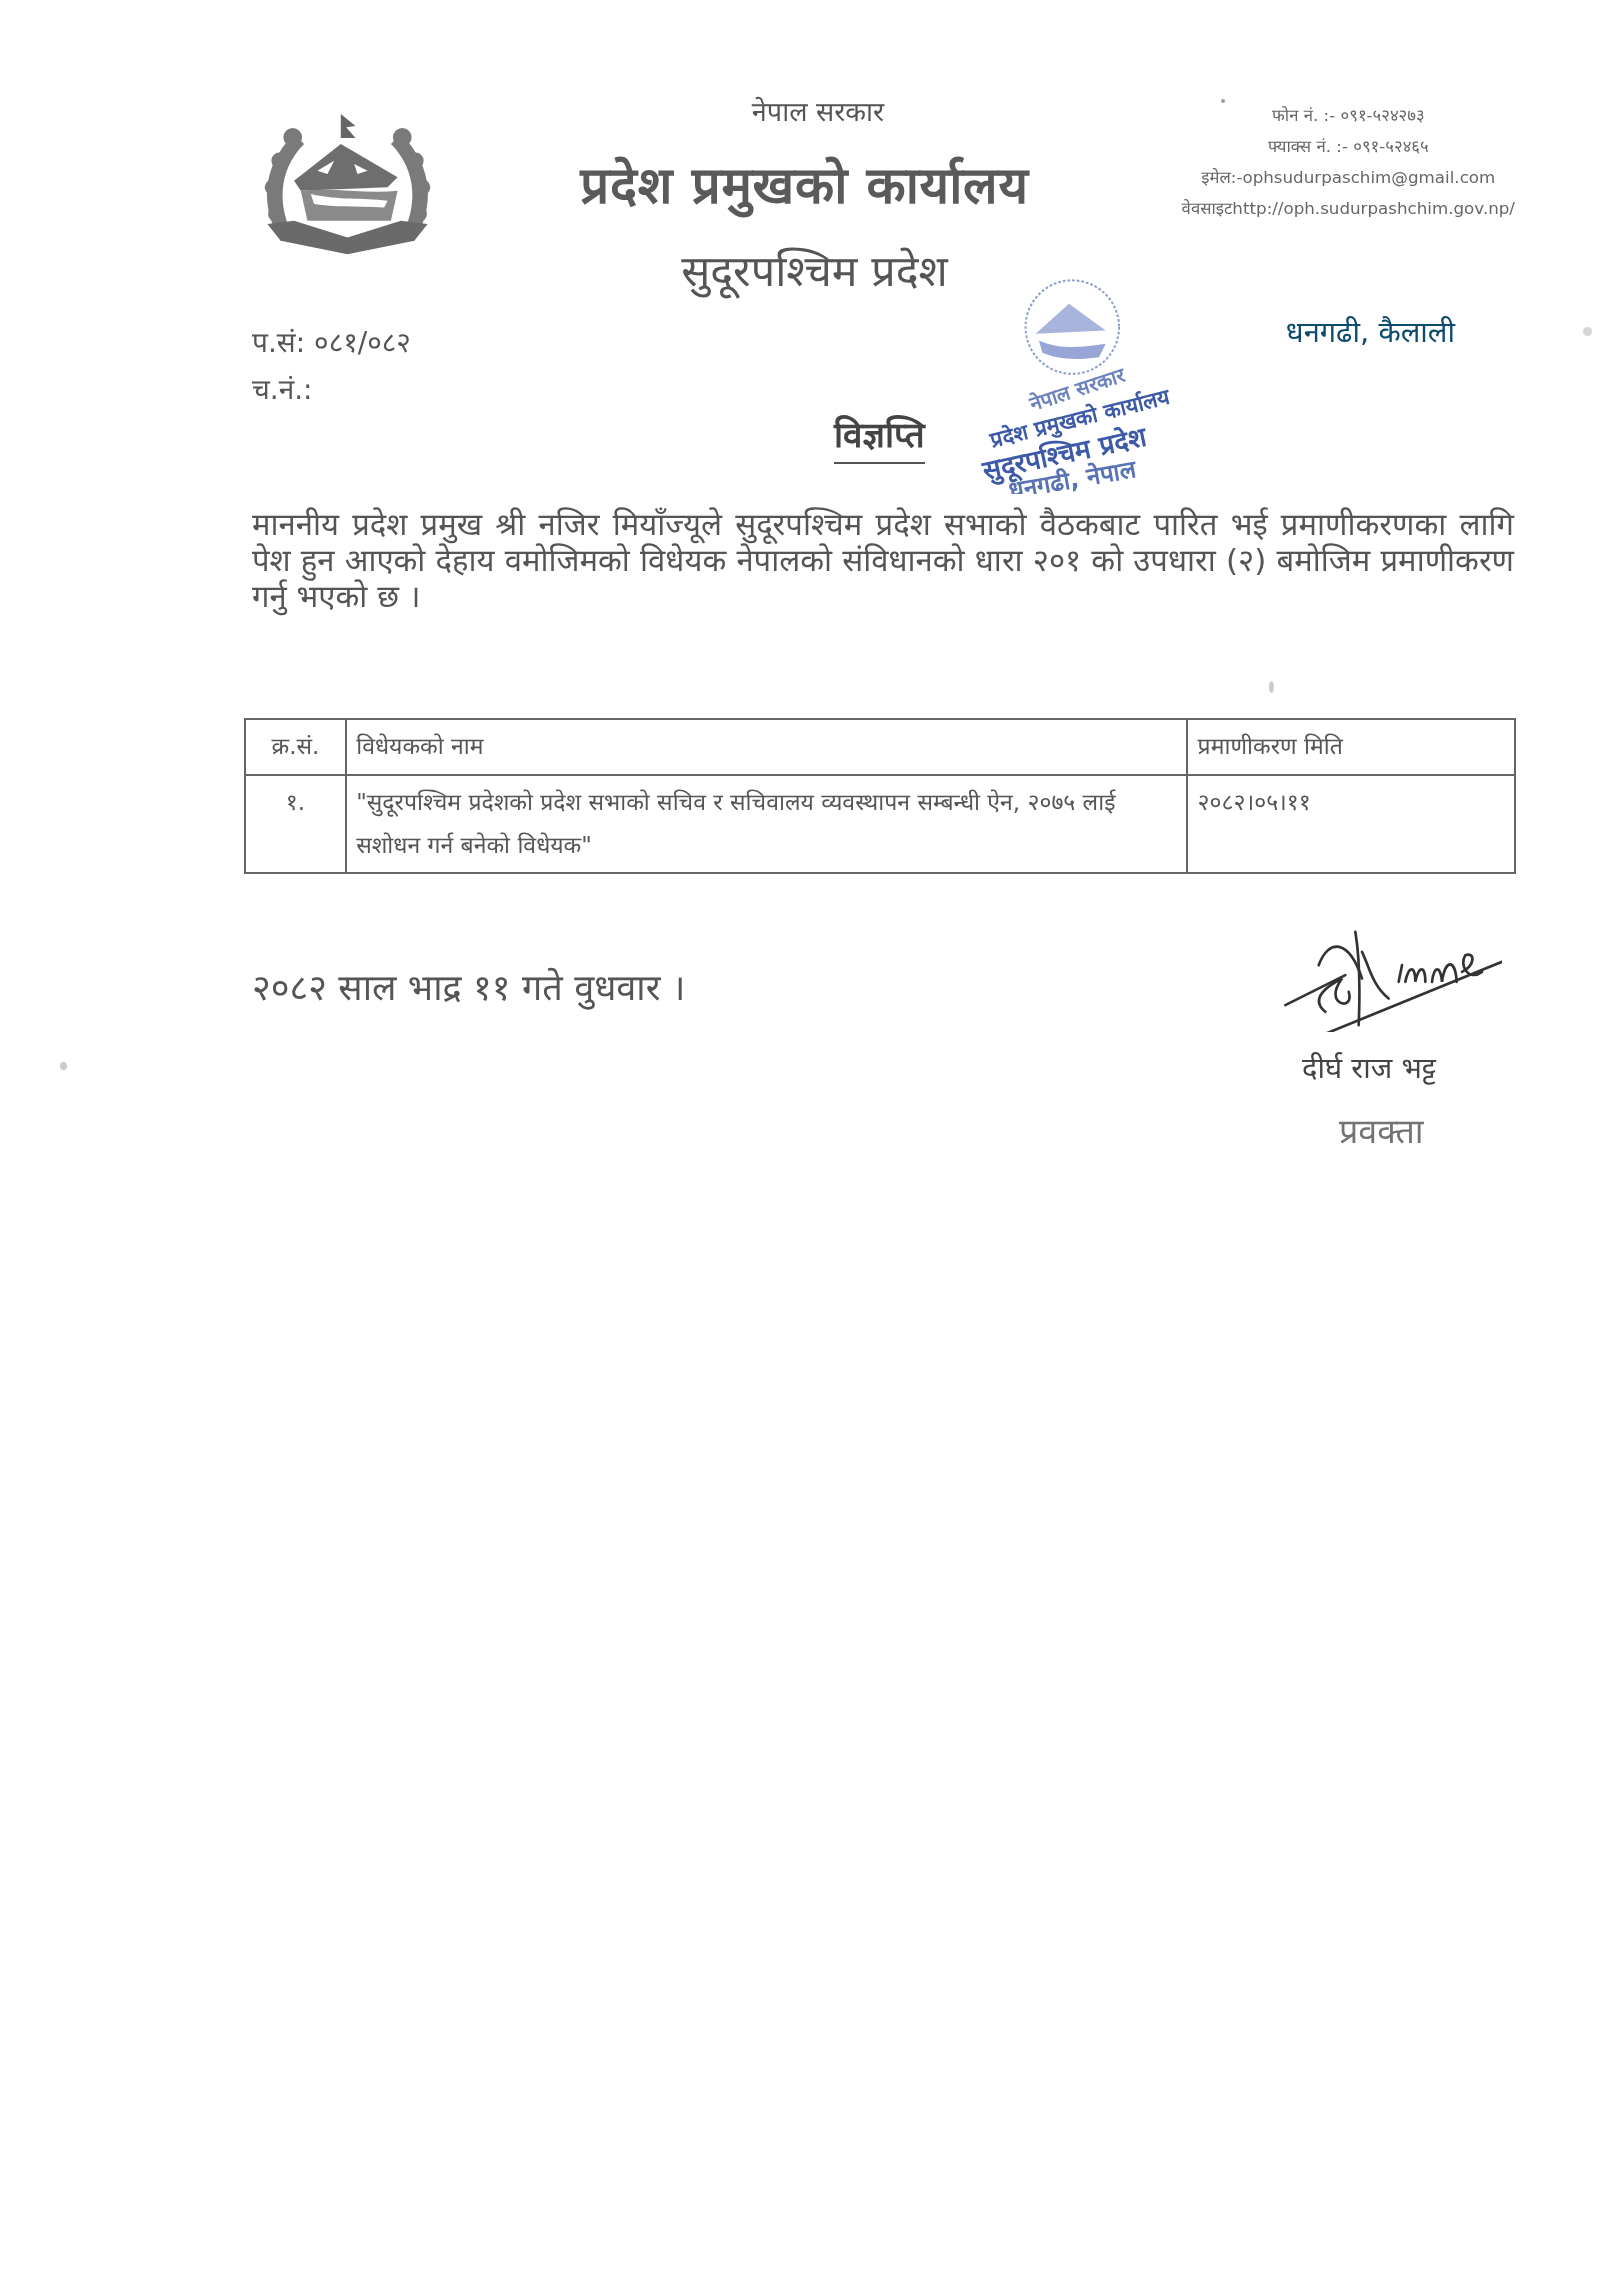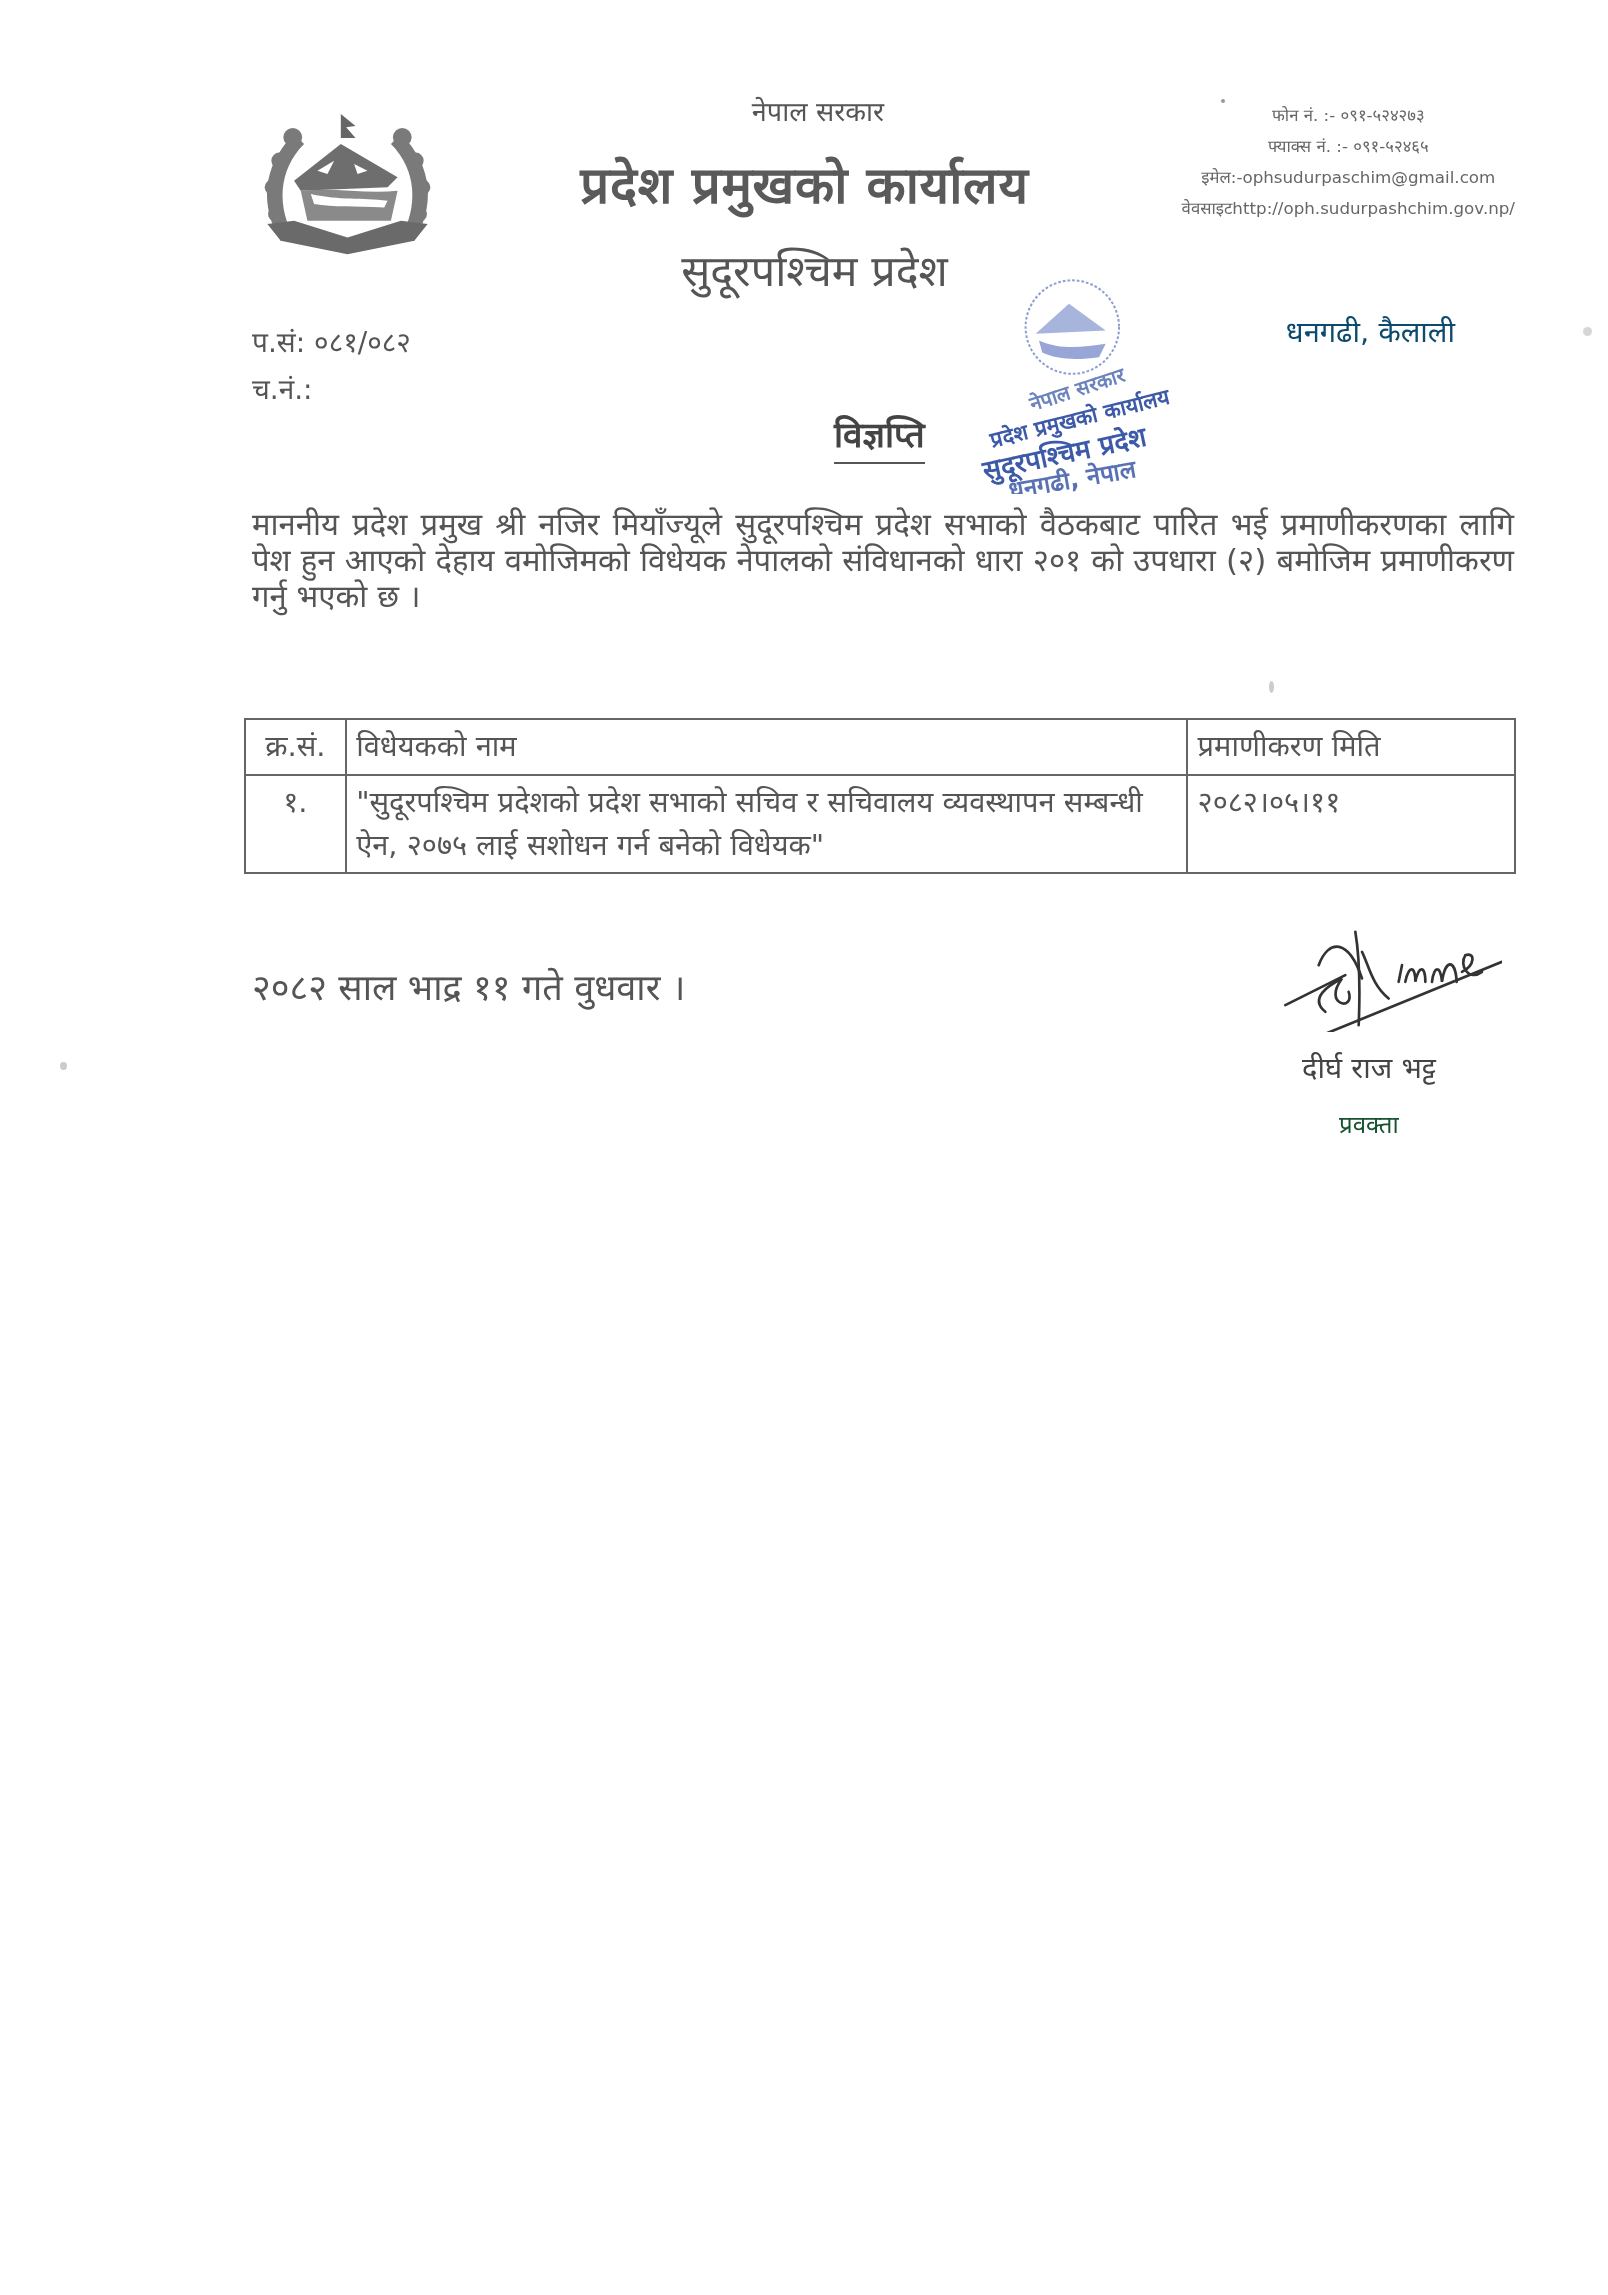--- a/index.html
+++ b/index.html
@@ -12,29 +12,29 @@
   .hdr-gov { left: 0; width: 1609px; top: 92px; text-align: center; font-size: 27px; color: #555; padding-left: 27px; box-sizing: border-box; }
   .hdr-office { left: 0; width: 1609px; top: 148px; text-align: center; font-size: 51px; font-weight: bold; color: #5a5a5a; letter-spacing: 0.7px; }
   .hdr-province { left: 0; width: 1609px; top: 240px; text-align: center; font-size: 43px; color: #555; padding-left: 20px; box-sizing: border-box; }
   .contact { right: 94px; top: 100px; text-align: center; font-size: 16.7px; color: #666; line-height: 31px; font-family: "DejaVu Sans", sans-serif; }
   .contact div { white-space: nowrap; }
   .ref { left: 252px; top: 319px; font-size: 28px; color: #555; line-height: 47px; }
   .location { right: 154px; top: 311px; font-size: 29px; color: #0c4a6e; }
   .stamp { left: 962px; top: 267px; width: 254px; height: 227px; }
   .notice-title { left: 834px; top: 414px; font-size: 35px; font-weight: bold; color: #444; border-bottom: 2.7px solid #555; padding-bottom: 6px; line-height: 1.2; }
   .body-para { left: 252px; top: 506px; width: 1262px; font-size: 31px; color: #555; line-height: 36px; text-align: justify; text-align-last: left; }
-  .bill-table { left: 244px; top: 718px; width: 1272px; border-collapse: collapse; font-size: 29px; color: #555; }
+  .bill-table { left: 244px; top: 718px; width: 1272px; border-collapse: collapse; font-size: 23px; color: #555; }
   .bill-table td, .bill-table th { border: 2px solid #666; font-weight: normal; vertical-align: top; padding: 5.3px 9.4px; text-align: left; line-height: 43px; }
   .bill-table th.col-sn { width: 80px; text-align: center; }
   .bill-table th.col-date { width: 307px; }
   .bill-table td.sn { text-align: center; }
   .date-line { left: 252px; top: 962px; font-size: 36px; color: #555; }
   .signature { left: 1282px; top: 925px; width: 220px; height: 107px; }
   .signer-name { left: 1302px; top: 1047px; font-size: 29px; color: #444; }
-  .signer-title { left: 1339px; top: 1107px; font-size: 24px; color: #14532d; text-align: center; }
+  .signer-title { left: 1339px; top: 1107px; font-size: 34px; color: #737373; text-align: center; }
   .speck { background: #999; border-radius: 50%; }
 </style>
 </head>
 <body>
 
 <div class="abs emblem">
   <svg viewBox="0 0 280 230" width="187" height="154">
     <g fill="#7a7a7a">
 
       <path d="M40 200 C10 150 10 90 60 40 L75 55 C35 95 35 150 60 195 Z"></path>

